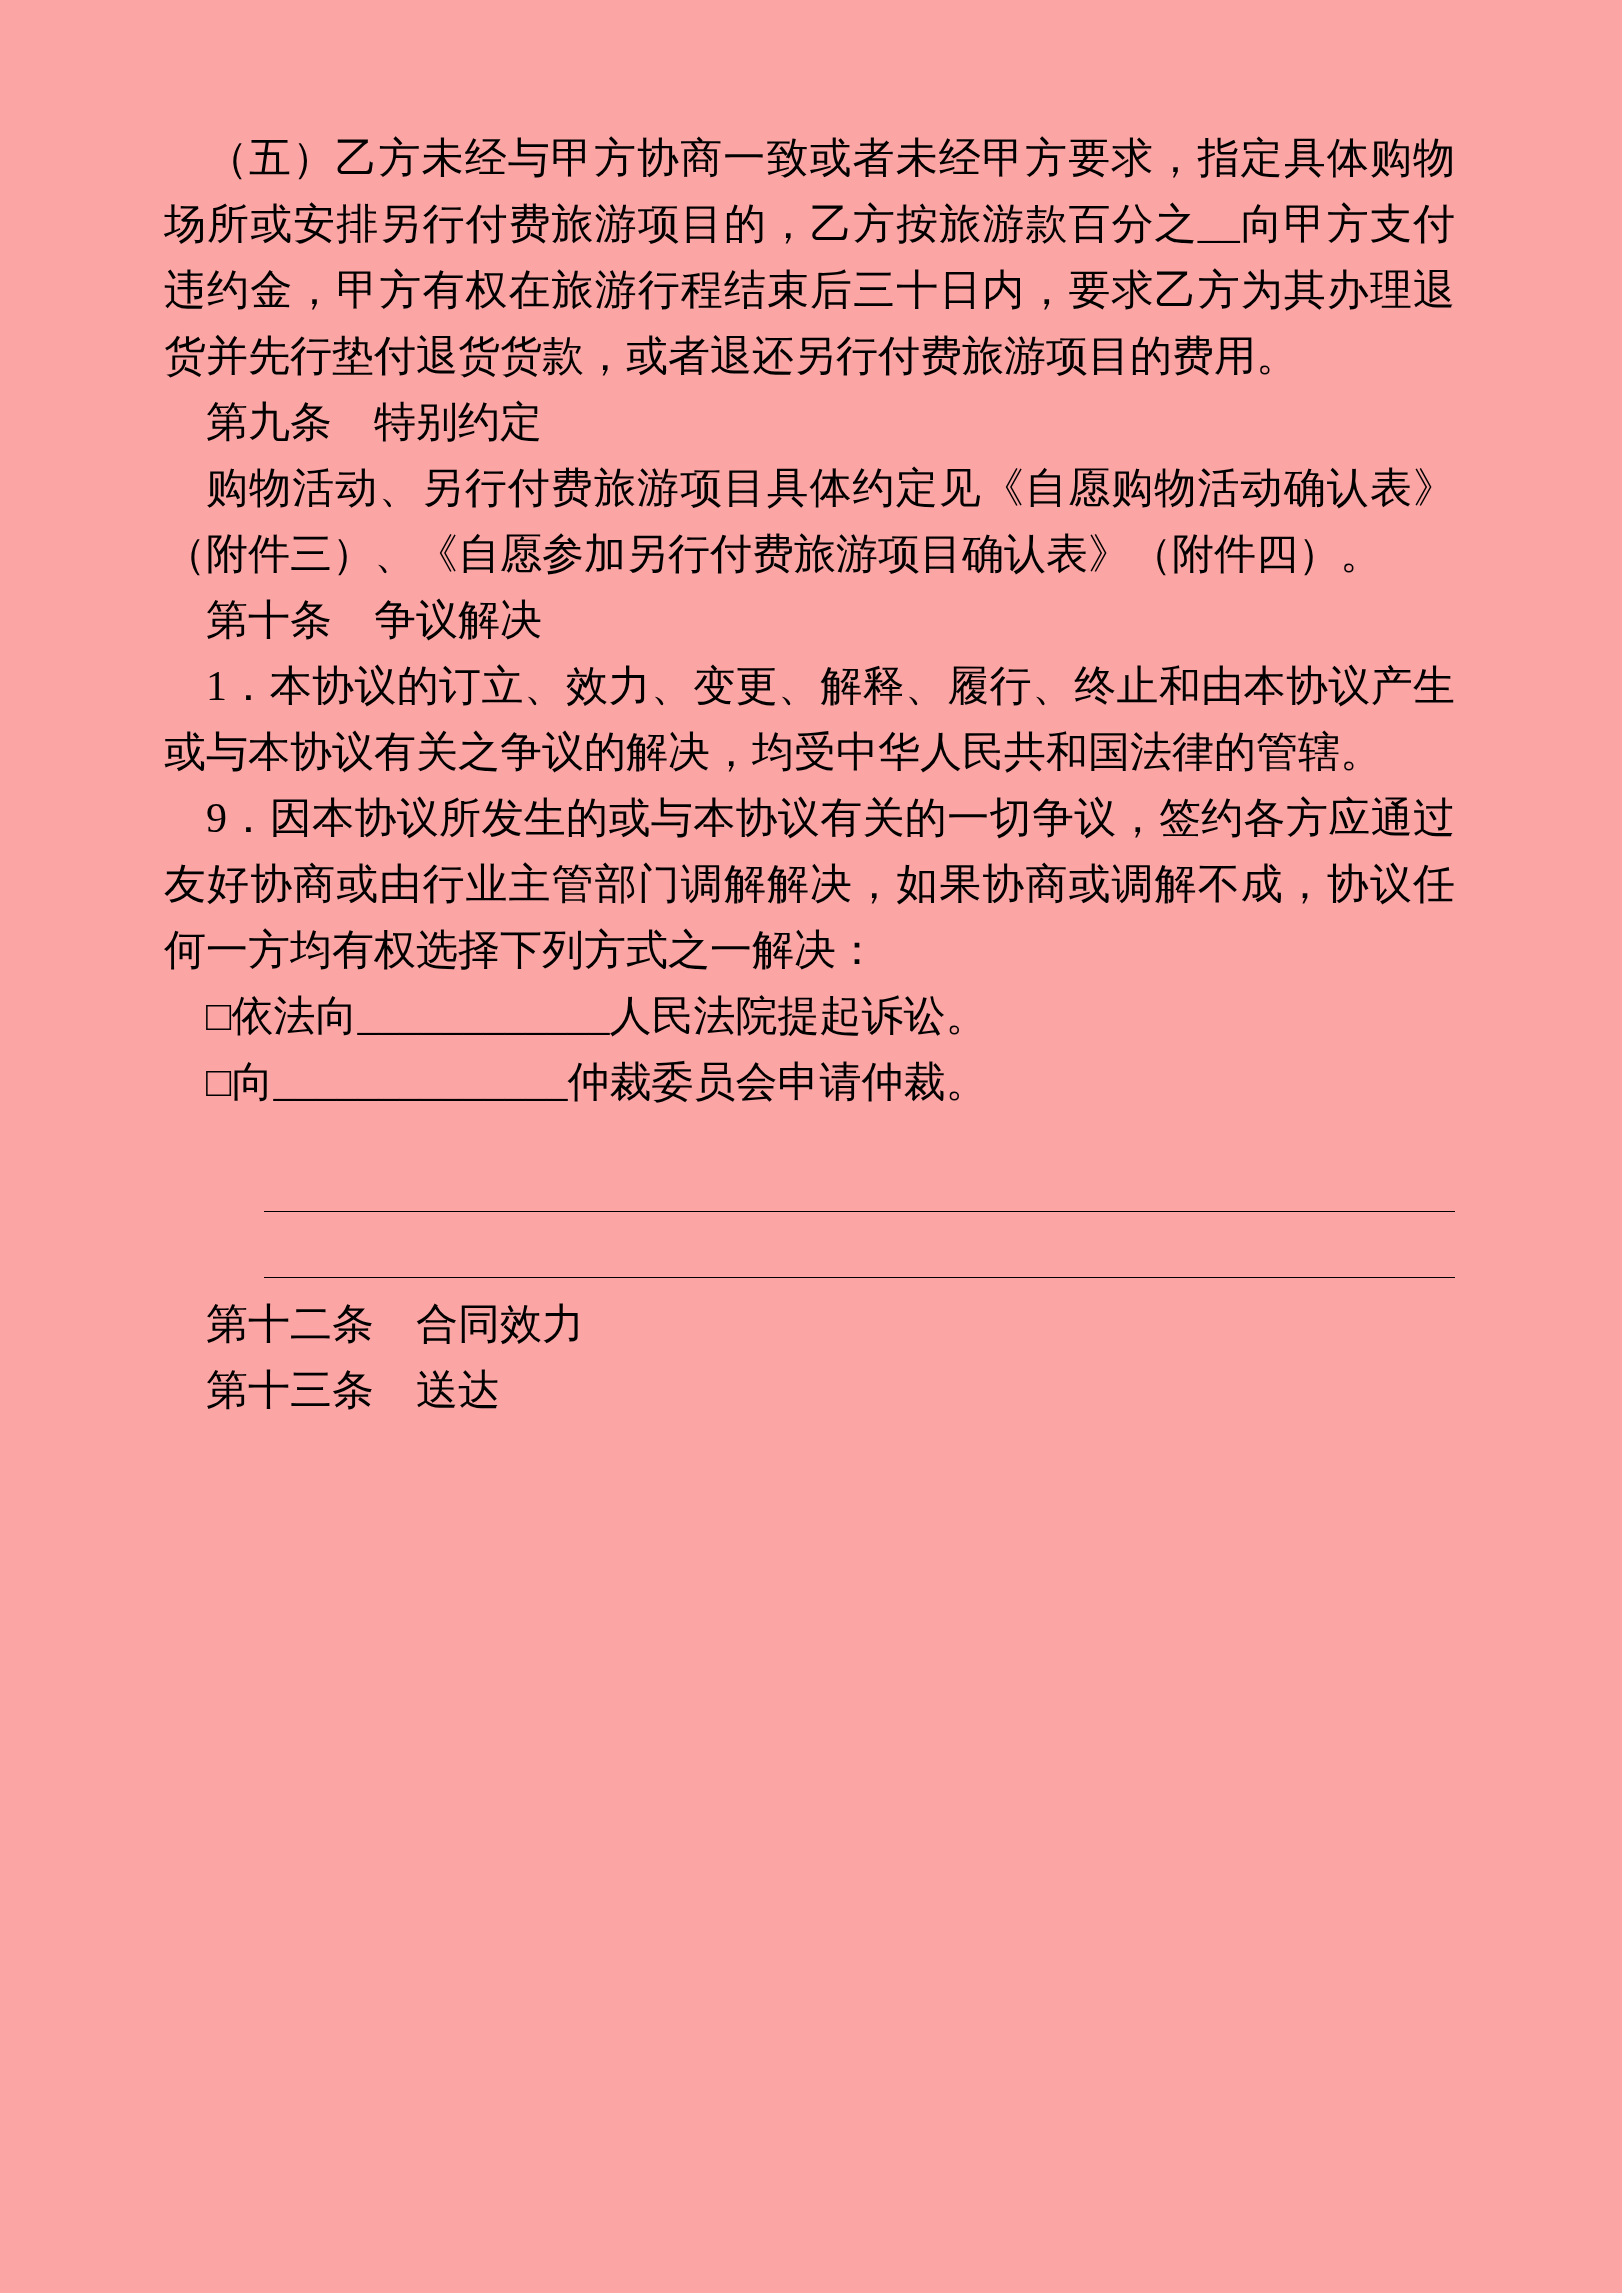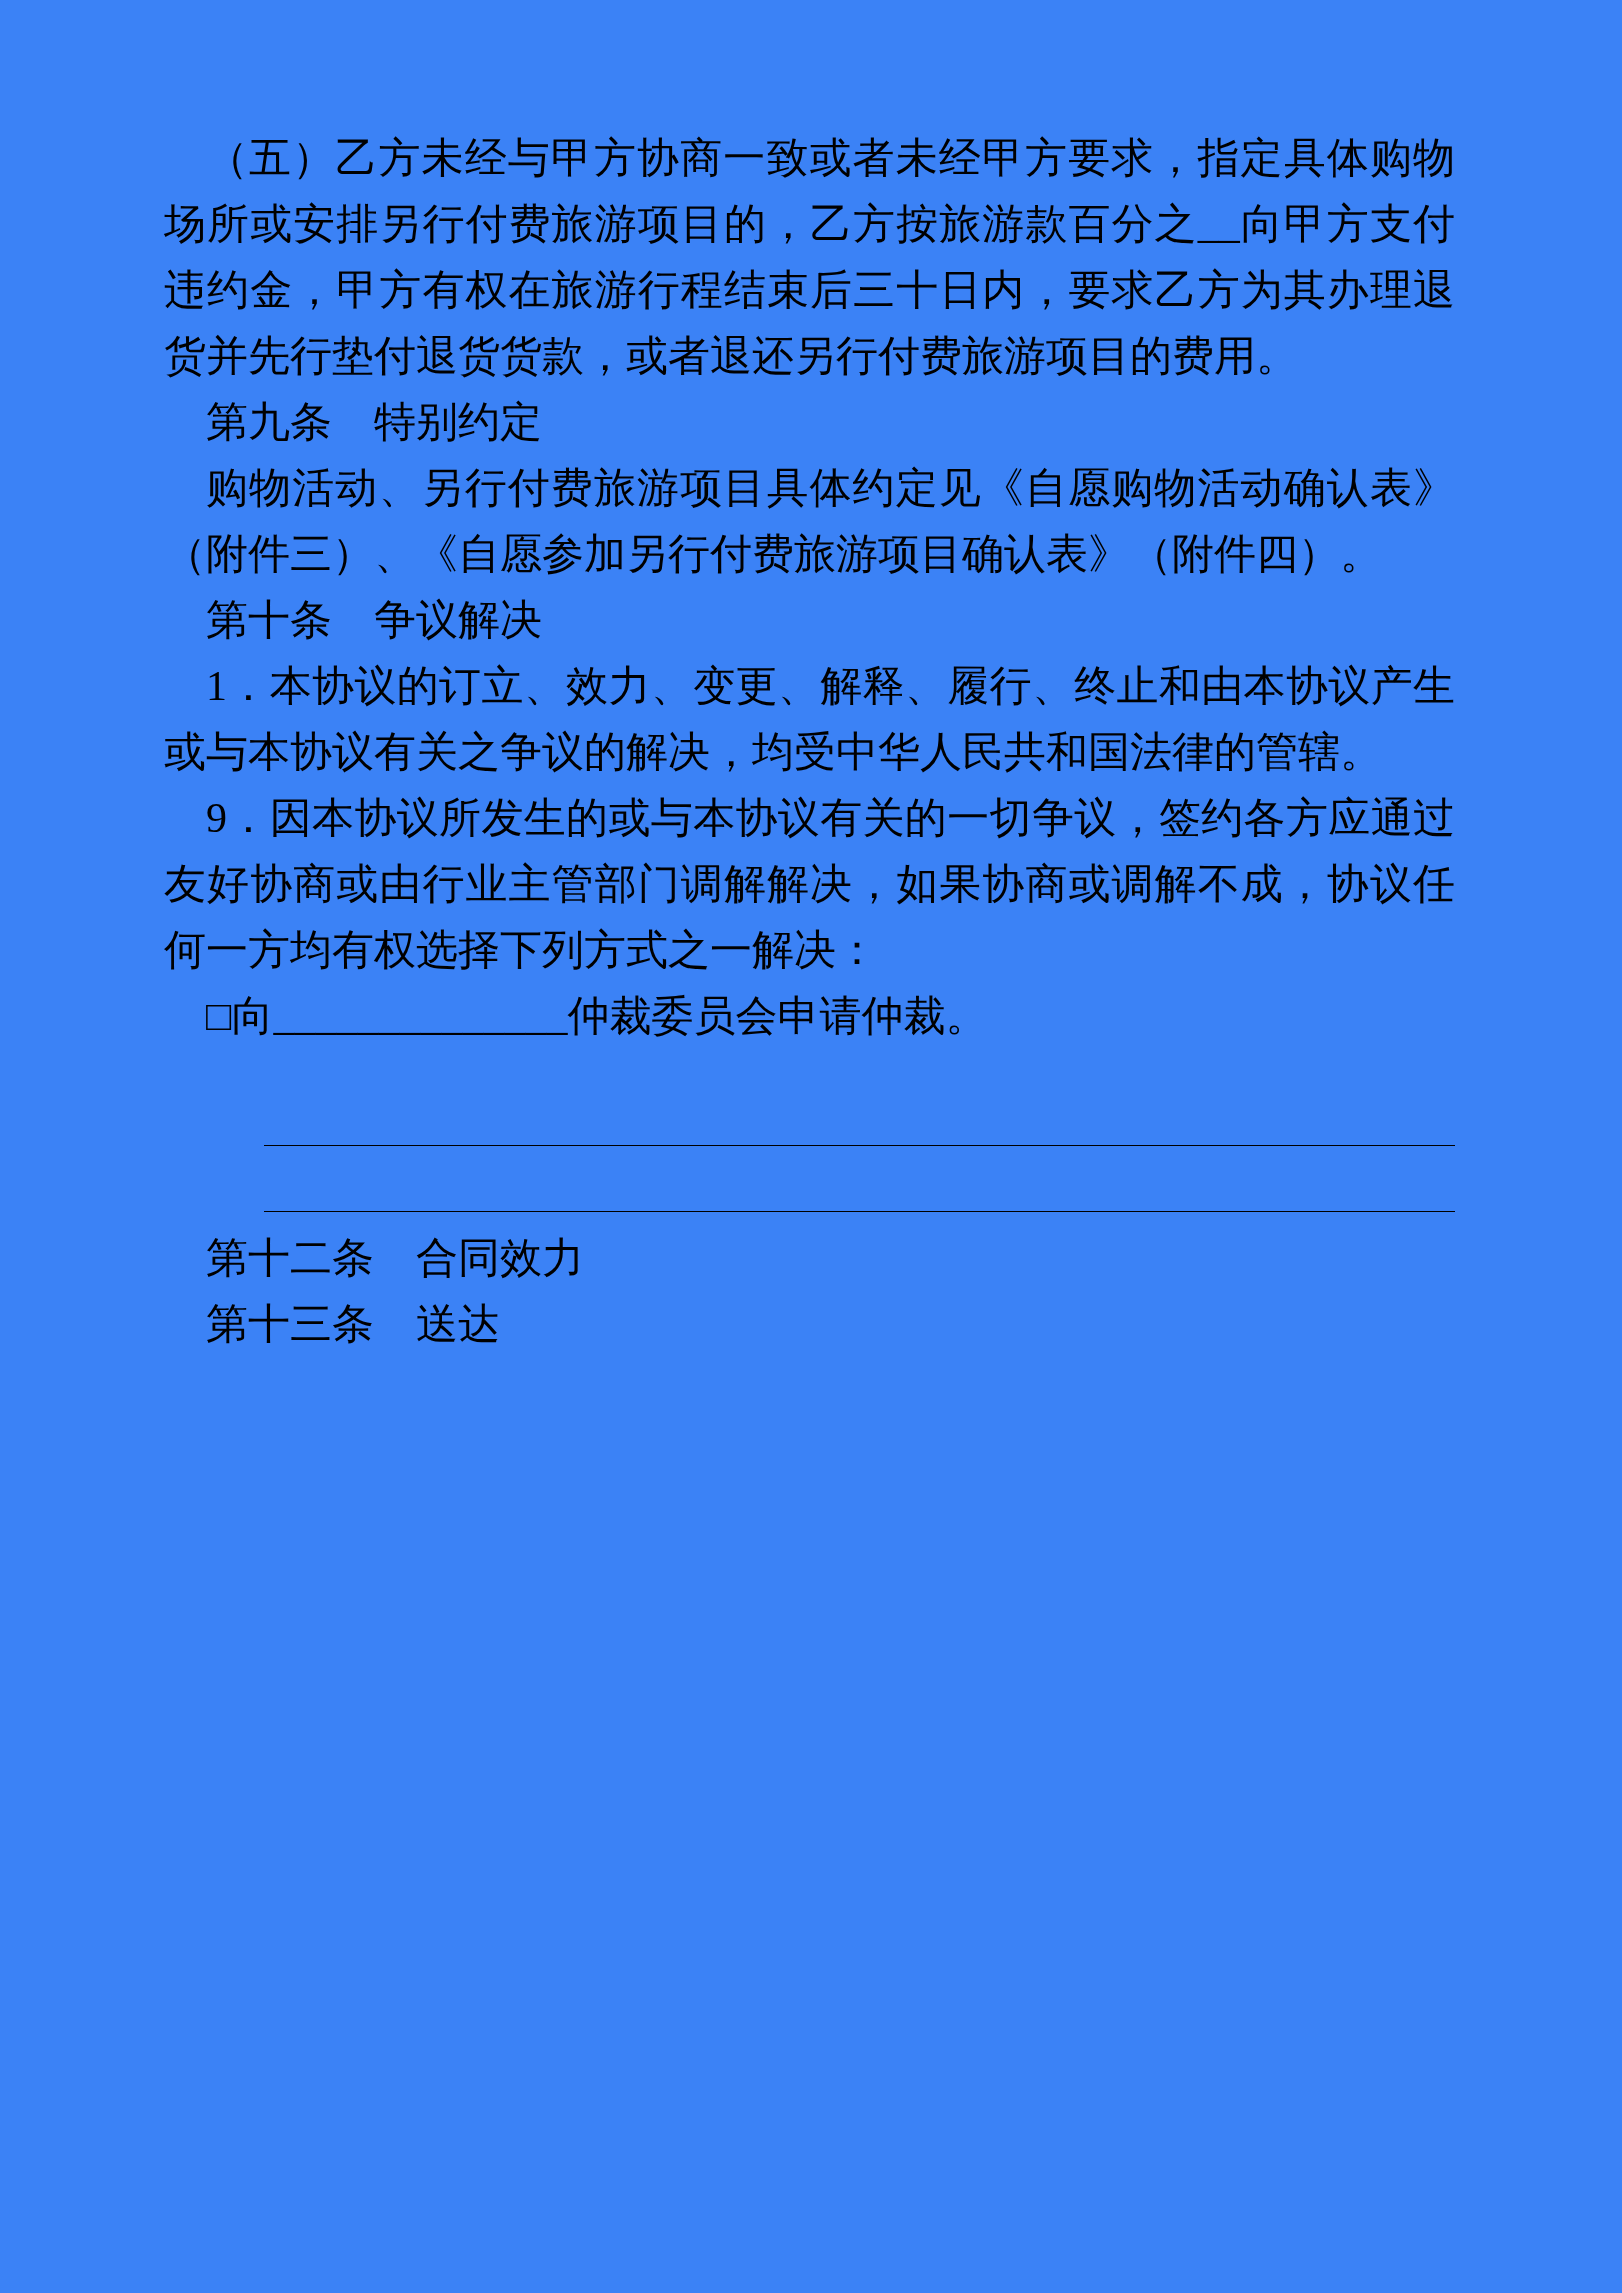--- a/index.html
+++ b/index.html
@@ -6,21 +6,21 @@
     margin: 0;
     padding: 0;
     background: #ffffff;
   }
   .page {
     position: relative;
     width: 1623px;
     height: 2294px;
     box-sizing: border-box;
     margin: 0 auto;
-    background: #3b82f6;
+    background: #fca5a5;
     color: #000000;
     font-family: "Liberation Serif", "DejaVu Serif", serif;
     font-size: 42px;
     line-height: 66px;
     padding: 125px 168px 0 164px;
     overflow: hidden;
   }
   .page p {
     margin: 0;
     text-align: justify;
@@ -61,20 +61,21 @@
 
 
   <p>购物活动、另行付费旅游项目具体约定见《自愿购物活动确认表》（附件三）、《自愿参加另行付费旅游项目确认表》（附件四）。</p>
 
   <p class="heading">第十条　争议解决</p>
 
   <p>1．本协议的订立、效力、变更、解释、履行、终止和由本协议产生或与本协议有关之争议的解决，均受中华人民共和国法律的管辖。</p>
 
   <p>9．因本协议所发生的或与本协议有关的一切争议，签约各方应通过友好协商或由行业主管部门调解解决，如果协商或调解不成，协议任何一方均有权选择下列方式之一解决：</p>
 
+  <p class="option"><span class="checkbox">□</span><span>依法向____________人民法院提起诉讼。</span></p>
 
   <p class="option"><span class="checkbox">□</span><span>向______________仲裁委员会申请仲裁。</span></p>
 
 
   <div class="fill-line first"></div>
 
   <div class="fill-line"></div>
 
   <p class="heading after-lines">第十二条　合同效力</p>
 

